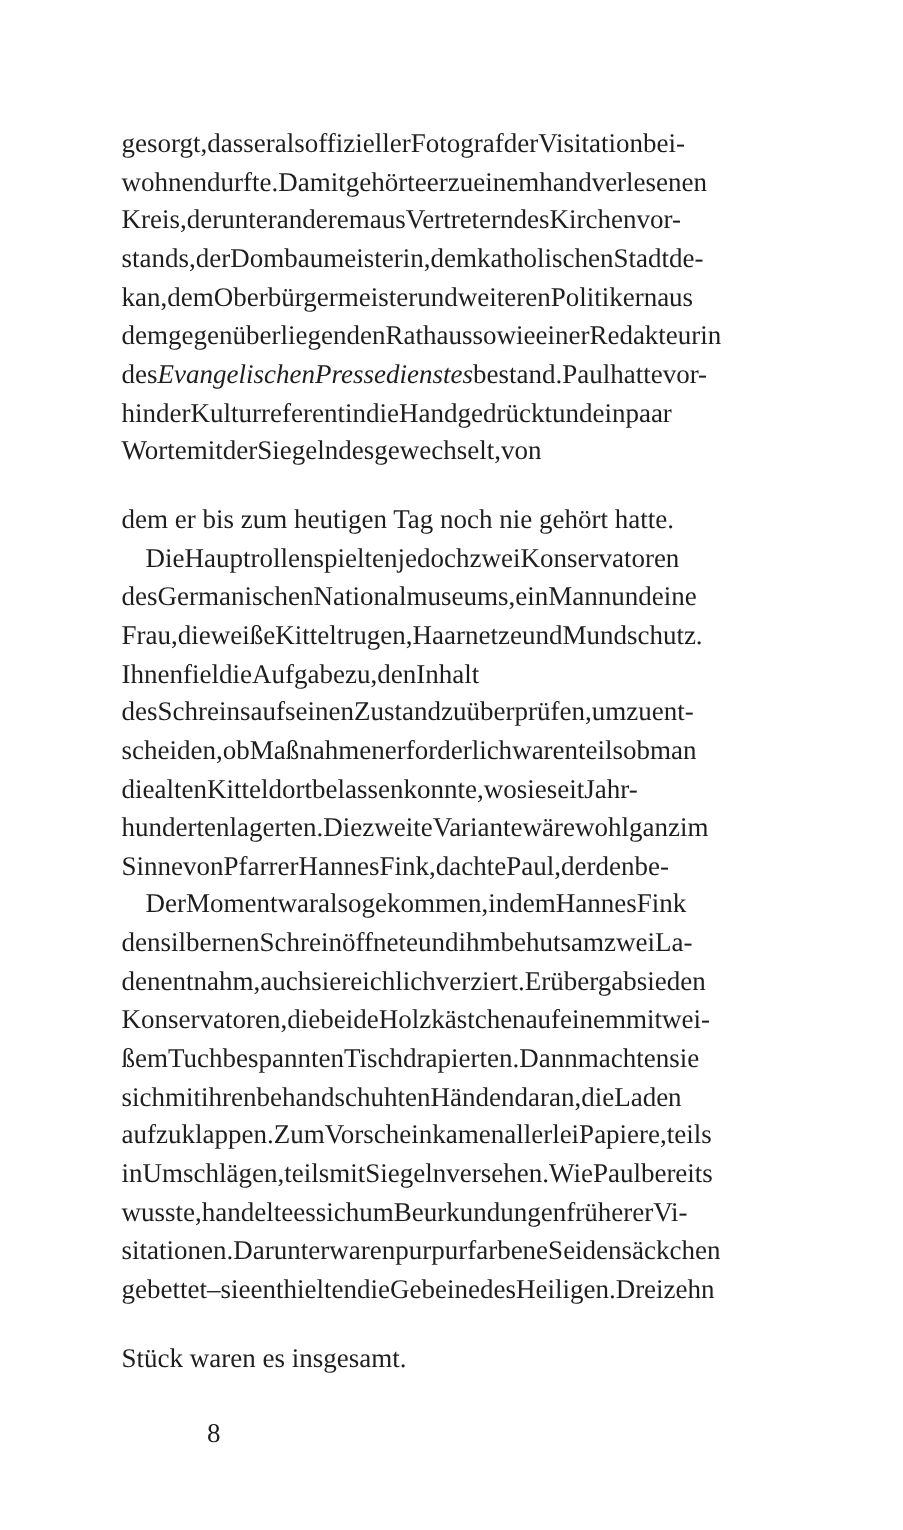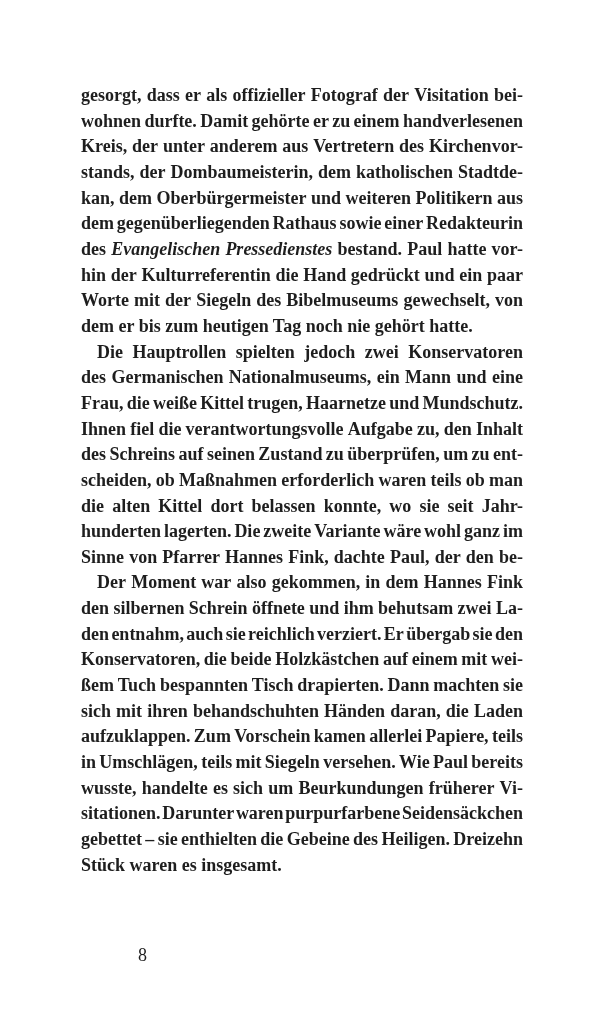--- a/index.html
+++ b/index.html
@@ -20,33 +20,32 @@
     left: 81px;
     top: 83px;
     width: 442px;
     font-size: 18px;
   }
   .paragraph {
     margin: 0;
   }
   .line {
     display: flex;
-    justify-content: space-between;
     height: 25.66px;
     line-height: 25.66px;
     white-space: pre;
-    font-weight: bold;
   }
   .line.indent {
     padding-left: 16px;
   }
   .line.last {
     display: block;
     height: 25.66px;
     line-height: 25.66px;
+    margin-top: 20px;
   }
   .em {
     font-style: italic;
   }
   .page-number {
     position: absolute;
     left: 138px;
     top: 943px;
     font-size: 18px;
     line-height: 25px;
@@ -60,28 +59,28 @@
   <div class="text-block">
       <div class="paragraph">
         <div class="line"><span class="word">gesorgt,</span><span class="word">dass</span><span class="word">er</span><span class="word">als</span><span class="word">offizieller</span><span class="word">Fotograf</span><span class="word">der</span><span class="word">Visitation</span><span class="word">bei-</span></div>
         <div class="line"><span class="word">wohnen</span><span class="word">durfte.</span><span class="word">Damit</span><span class="word">gehörte</span><span class="word">er</span><span class="word">zu</span><span class="word">einem</span><span class="word">handverlesenen</span></div>
         <div class="line"><span class="word">Kreis,</span><span class="word">der</span><span class="word">unter</span><span class="word">anderem</span><span class="word">aus</span><span class="word">Vertretern</span><span class="word">des</span><span class="word">Kirchenvor-</span></div>
         <div class="line"><span class="word">stands,</span><span class="word">der</span><span class="word">Dombaumeisterin,</span><span class="word">dem</span><span class="word">katholischen</span><span class="word">Stadtde-</span></div>
         <div class="line"><span class="word">kan,</span><span class="word">dem</span><span class="word">Oberbürgermeister</span><span class="word">und</span><span class="word">weiteren</span><span class="word">Politikern</span><span class="word">aus</span></div>
         <div class="line"><span class="word">dem</span><span class="word">gegenüberliegenden</span><span class="word">Rathaus</span><span class="word">sowie</span><span class="word">einer</span><span class="word">Redakteurin</span></div>
         <div class="line"><span class="word">des</span><span class="word em">Evangelischen</span><span class="word em">Pressedienstes</span><span class="word">bestand.</span><span class="word">Paul</span><span class="word">hatte</span><span class="word">vor-</span></div>
         <div class="line"><span class="word">hin</span><span class="word">der</span><span class="word">Kulturreferentin</span><span class="word">die</span><span class="word">Hand</span><span class="word">gedrückt</span><span class="word">und</span><span class="word">ein</span><span class="word">paar</span></div>
-        <div class="line"><span class="word">Worte</span><span class="word">mit</span><span class="word">der</span><span class="word">Siegeln</span><span class="word">des</span><span class="word">Bibelmuseums</span><span class="word">gewechselt,</span><span class="word">von</span></div>
+        <div class="line"><span class="word">Worte</span><span class="word">mit</span><span class="word">der</span><span class="word">Siegeln</span><span class="word">des</span><span class="word">gewechselt,</span><span class="word">von</span></div>
         <div class="line last"><span>dem er bis zum heutigen Tag noch nie gehört hatte.</span></div>
       </div>
       <div class="paragraph">
         <div class="line indent"><span class="word">Die</span><span class="word">Hauptrollen</span><span class="word">spielten</span><span class="word">jedoch</span><span class="word">zwei</span><span class="word">Konservatoren</span></div>
         <div class="line"><span class="word">des</span><span class="word">Germanischen</span><span class="word">Nationalmuseums,</span><span class="word">ein</span><span class="word">Mann</span><span class="word">und</span><span class="word">eine</span></div>
         <div class="line"><span class="word">Frau,</span><span class="word">die</span><span class="word">weiße</span><span class="word">Kittel</span><span class="word">trugen,</span><span class="word">Haarnetze</span><span class="word">und</span><span class="word">Mundschutz.</span></div>
-        <div class="line"><span class="word">Ihnen</span><span class="word">fiel</span><span class="word">die</span><span class="word">verantwortungsvolle</span><span class="word">Aufgabe</span><span class="word">zu,</span><span class="word">den</span><span class="word">Inhalt</span></div>
+        <div class="line"><span class="word">Ihnen</span><span class="word">fiel</span><span class="word">die</span><span class="word">Aufgabe</span><span class="word">zu,</span><span class="word">den</span><span class="word">Inhalt</span></div>
         <div class="line"><span class="word">des</span><span class="word">Schreins</span><span class="word">auf</span><span class="word">seinen</span><span class="word">Zustand</span><span class="word">zu</span><span class="word">überprüfen,</span><span class="word">um</span><span class="word">zu</span><span class="word">ent-</span></div>
         <div class="line"><span class="word">scheiden,</span><span class="word">ob</span><span class="word">Maßnahmen</span><span class="word">erforderlich</span><span class="word">waren</span><span class="word">teils</span><span class="word">ob</span><span class="word">man</span></div>
         <div class="line"><span class="word">die</span><span class="word">alten</span><span class="word">Kittel</span><span class="word">dort</span><span class="word">belassen</span><span class="word">konnte,</span><span class="word">wo</span><span class="word">sie</span><span class="word">seit</span><span class="word">Jahr-</span></div>
         <div class="line"><span class="word">hunderten</span><span class="word">lagerten.</span><span class="word">Die</span><span class="word">zweite</span><span class="word">Variante</span><span class="word">wäre</span><span class="word">wohl</span><span class="word">ganz</span><span class="word">im</span></div>
         <div class="line"><span class="word">Sinne</span><span class="word">von</span><span class="word">Pfarrer</span><span class="word">Hannes</span><span class="word">Fink,</span><span class="word">dachte</span><span class="word">Paul,</span><span class="word">der</span><span class="word">den</span><span class="word">be-</span></div>
       </div>
       <div class="paragraph">
         <div class="line indent"><span class="word">Der</span><span class="word">Moment</span><span class="word">war</span><span class="word">also</span><span class="word">gekommen,</span><span class="word">in</span><span class="word">dem</span><span class="word">Hannes</span><span class="word">Fink</span></div>
         <div class="line"><span class="word">den</span><span class="word">silbernen</span><span class="word">Schrein</span><span class="word">öffnete</span><span class="word">und</span><span class="word">ihm</span><span class="word">behutsam</span><span class="word">zwei</span><span class="word">La-</span></div>
         <div class="line"><span class="word">den</span><span class="word">entnahm,</span><span class="word">auch</span><span class="word">sie</span><span class="word">reichlich</span><span class="word">verziert.</span><span class="word">Er</span><span class="word">übergab</span><span class="word">sie</span><span class="word">den</span></div>

